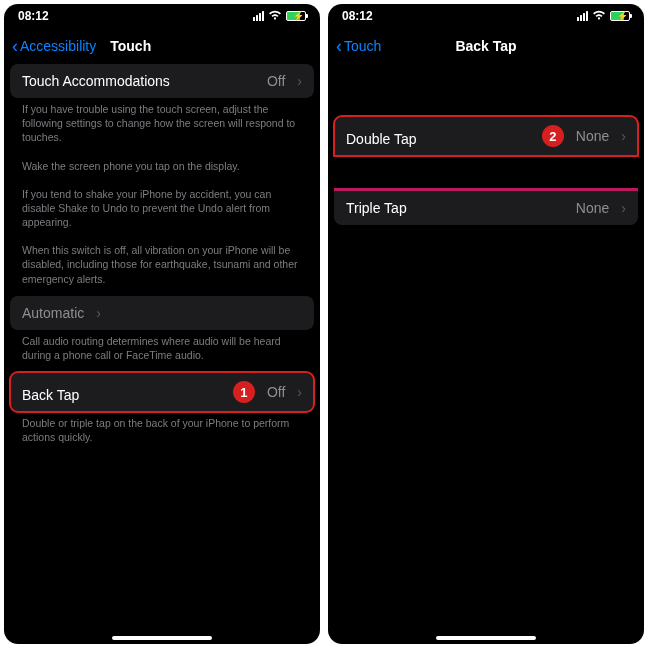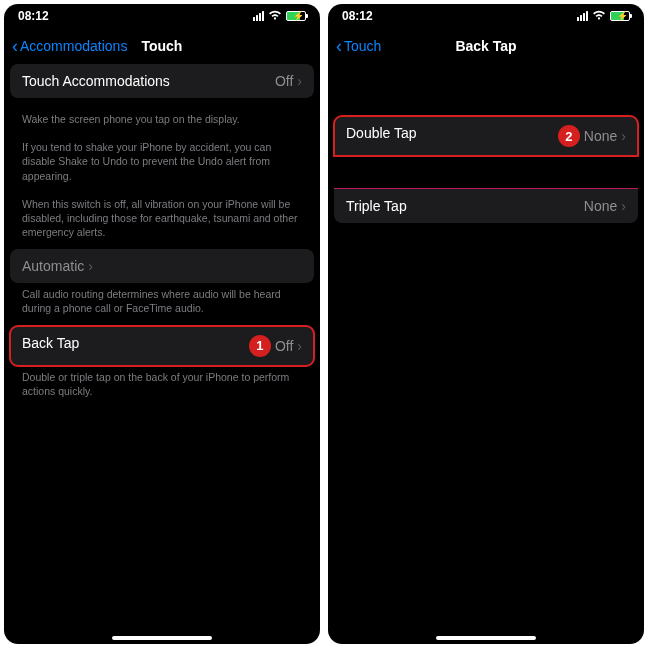--- a/index.html
+++ b/index.html
@@ -42,31 +42,31 @@
   }
   .back { color:#0a84ff; display:flex; align-items:center; gap:2px; font-size:14px; }
   .back .chev{font-size:18px;}
   .title { position:absolute; left:0; right:0; text-align:center; color:#fff; font-weight:600; font-size:14px; pointer-events:none;}
   .phone.left .title { position:static; margin-left: 14px; text-align:left; pointer-events:auto;}
   .content { flex:1; overflow:hidden; padding: 0 6px; }
   .group { margin-bottom: 10px; }
   .row {
     background:#1c1c1e; color:#fff;
     padding: 9px 12px;
-    display:flex; align-items:flex-start; justify-content:space-between;
+    display:flex; align-items:flex-end; justify-content:space-between;
     border-radius:8px;
     position:relative;
   }
   .group .row { border-radius: 8px; }
-  .row + .row { margin-top:0; border-top:1px solid #be185d; }
+  .row + .row { margin-top:0; border-top:3px solid #be185d; }
   .row-group .row { border-radius:0;margin-top:32px; }
   .row-group .row:first-child{border-top-left-radius:8px;border-top-right-radius:8px;}
   .row-group .row:last-child{border-bottom-left-radius:8px;border-bottom-right-radius:8px;}
   .row .label { font-size: 14px; }
-  .row .value { color:#8e8e92; font-size:14px; display:flex; align-items:center; gap:4px;}
+  .row .value { color:#8e8e92; font-size:14px; display:flex; align-items:center; gap:12px;}
   .chevron-r { color:#5a5a5e; font-size:14px; }
   .footer {
     color:#7d7d82; font-size:10.5px; line-height:1.35;
     padding: 4px 12px 0 12px;
   }
   .toggle {
     width:40px; height:24px; background:#2fd158; border-radius:12px; position:relative;
   }
   .toggle::after{content:"";position:absolute;right:2px;top:2px;width:20px;height:20px;background:#fff;border-radius:50%;box-shadow:0 1px 2px rgba(0,0,0,.3);}
   .highlight { outline:2px solid #d6201f; outline-offset:-1px; border-radius:8px;}
@@ -99,34 +99,35 @@
           </svg>
       </span>
       <div class="batt">
           <span class="bolt">⚡</span>
         </div>
     </div>
   </div>
   <div class="nav">
     <div class="back">
       <span class="chev">‹</span>
-      <span>Accommodations</span>
+      <span>Accessibility</span>
     </div>
     <div class="title">Touch</div>
   </div>
   <div class="content">
 
     <div class="group">
       <div class="row">
         <span class="label">Touch Accommodations</span>
         <span class="value">
             <span>Off</span>
             <span class="chevron-r">›</span>
           </span>
       </div>
+      <div class="footer">If you have trouble using the touch screen, adjust the following settings to change how the screen will respond to touches.</div>
     </div>
 
     <div class="group">
       <div class="footer">Wake the screen phone you tap on the display.</div>
     </div>
 
     <div class="group">
       <div class="footer">If you tend to shake your iPhone by accident, you can disable Shake to Undo to prevent the Undo alert from appearing.</div>
     </div>
 

